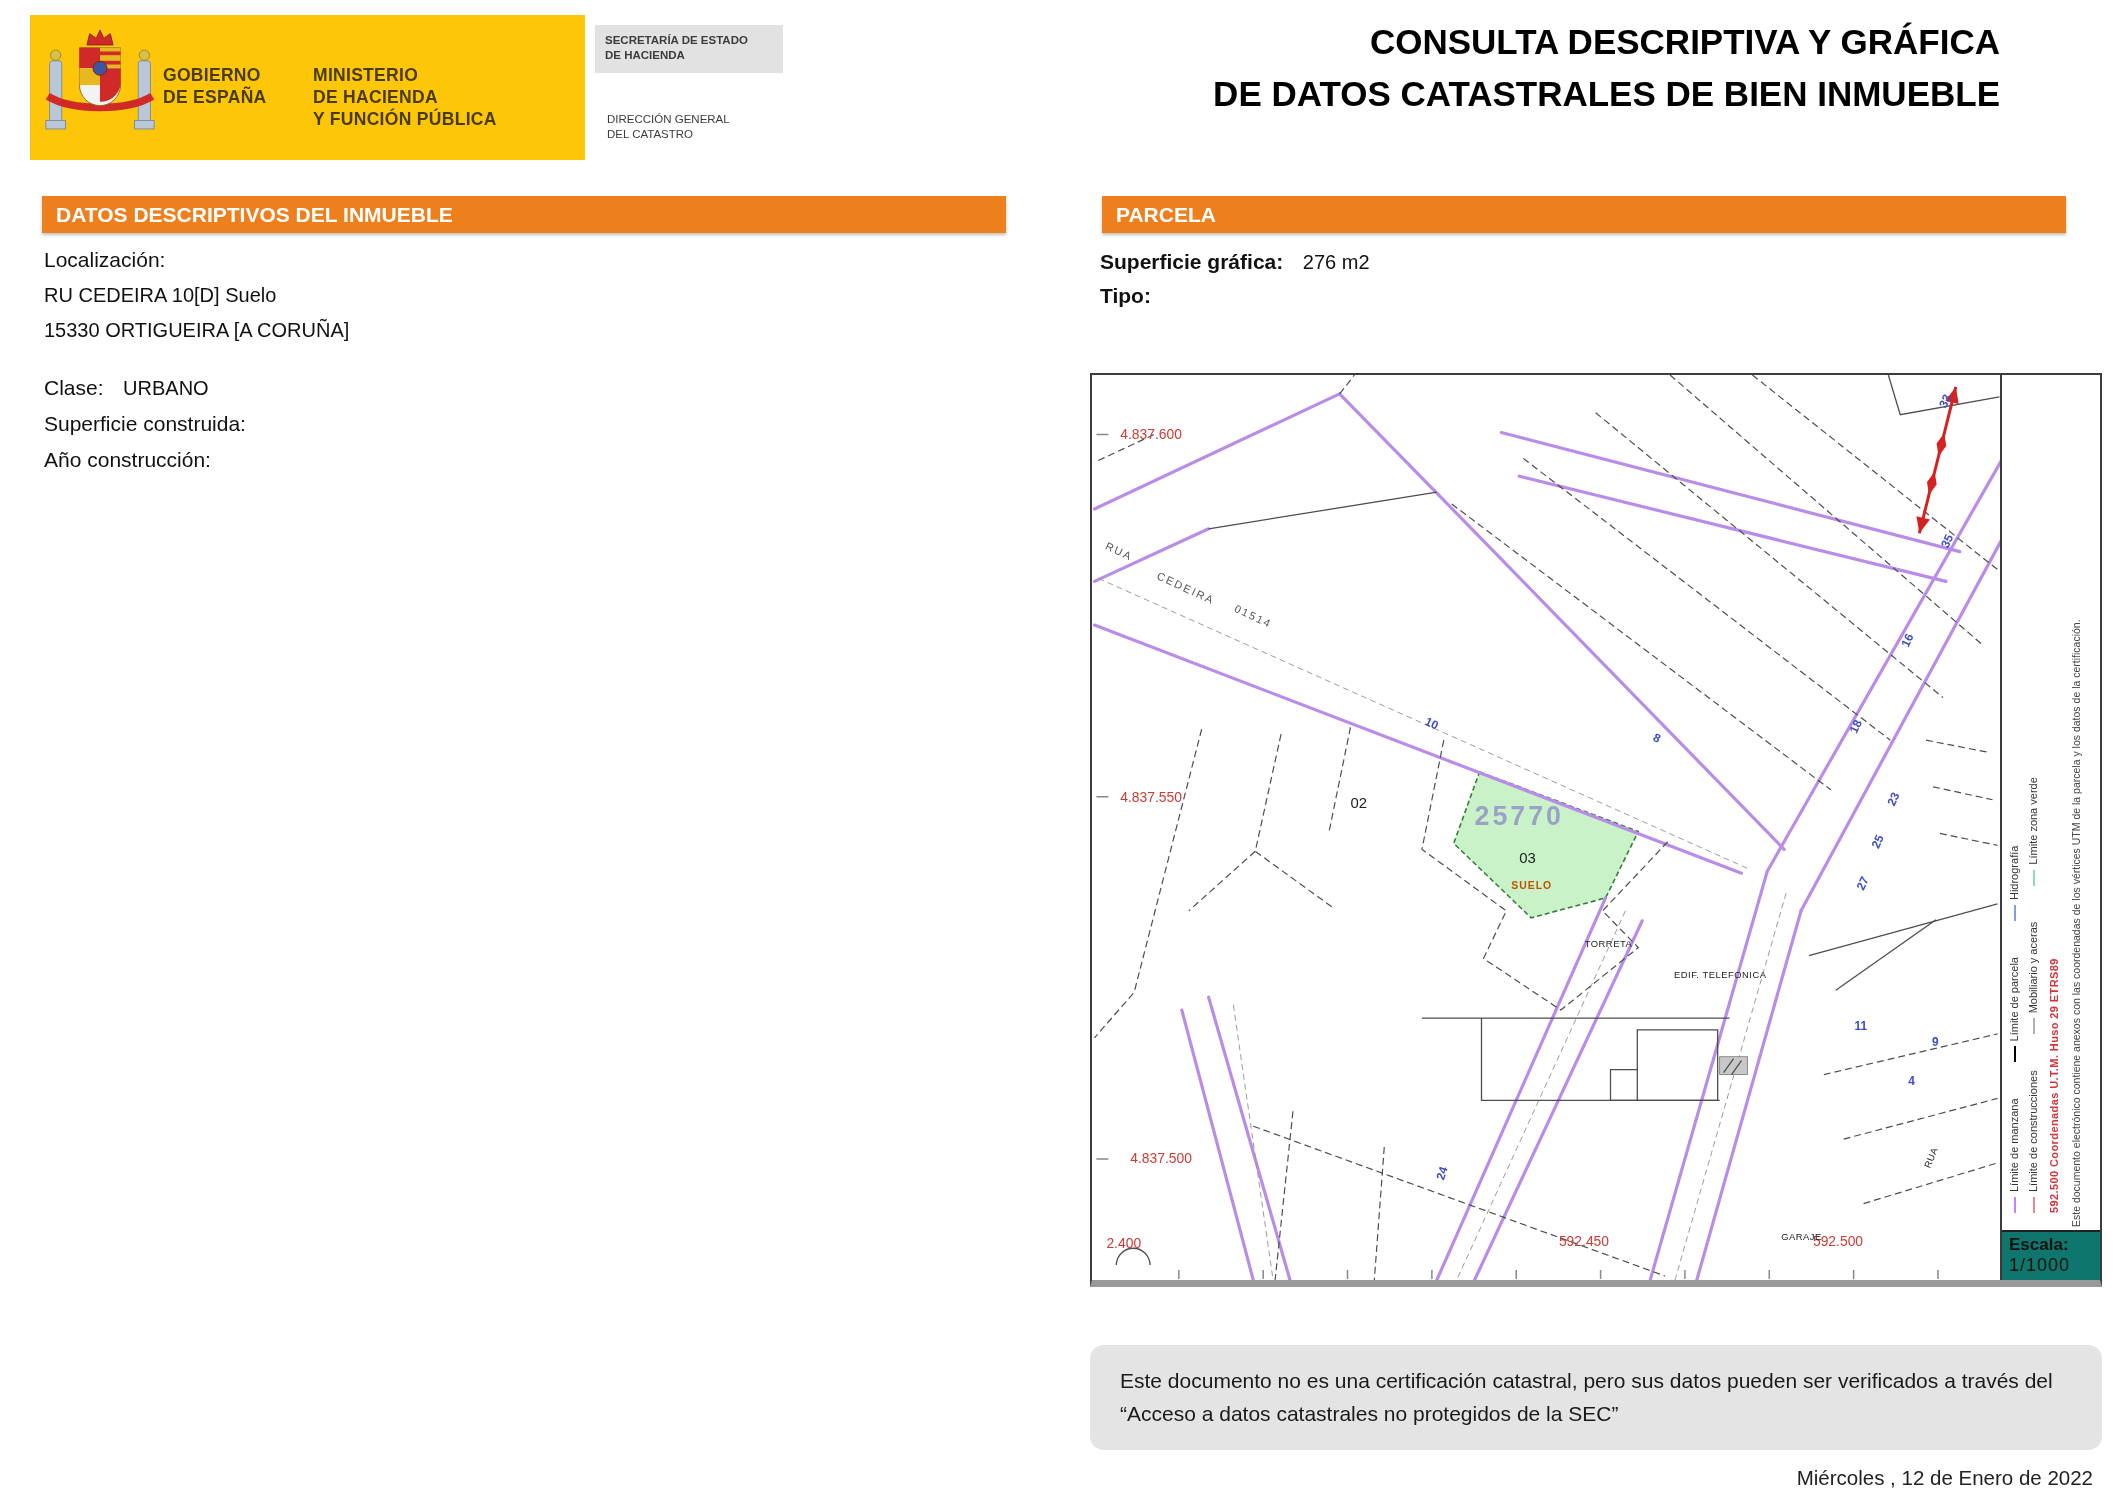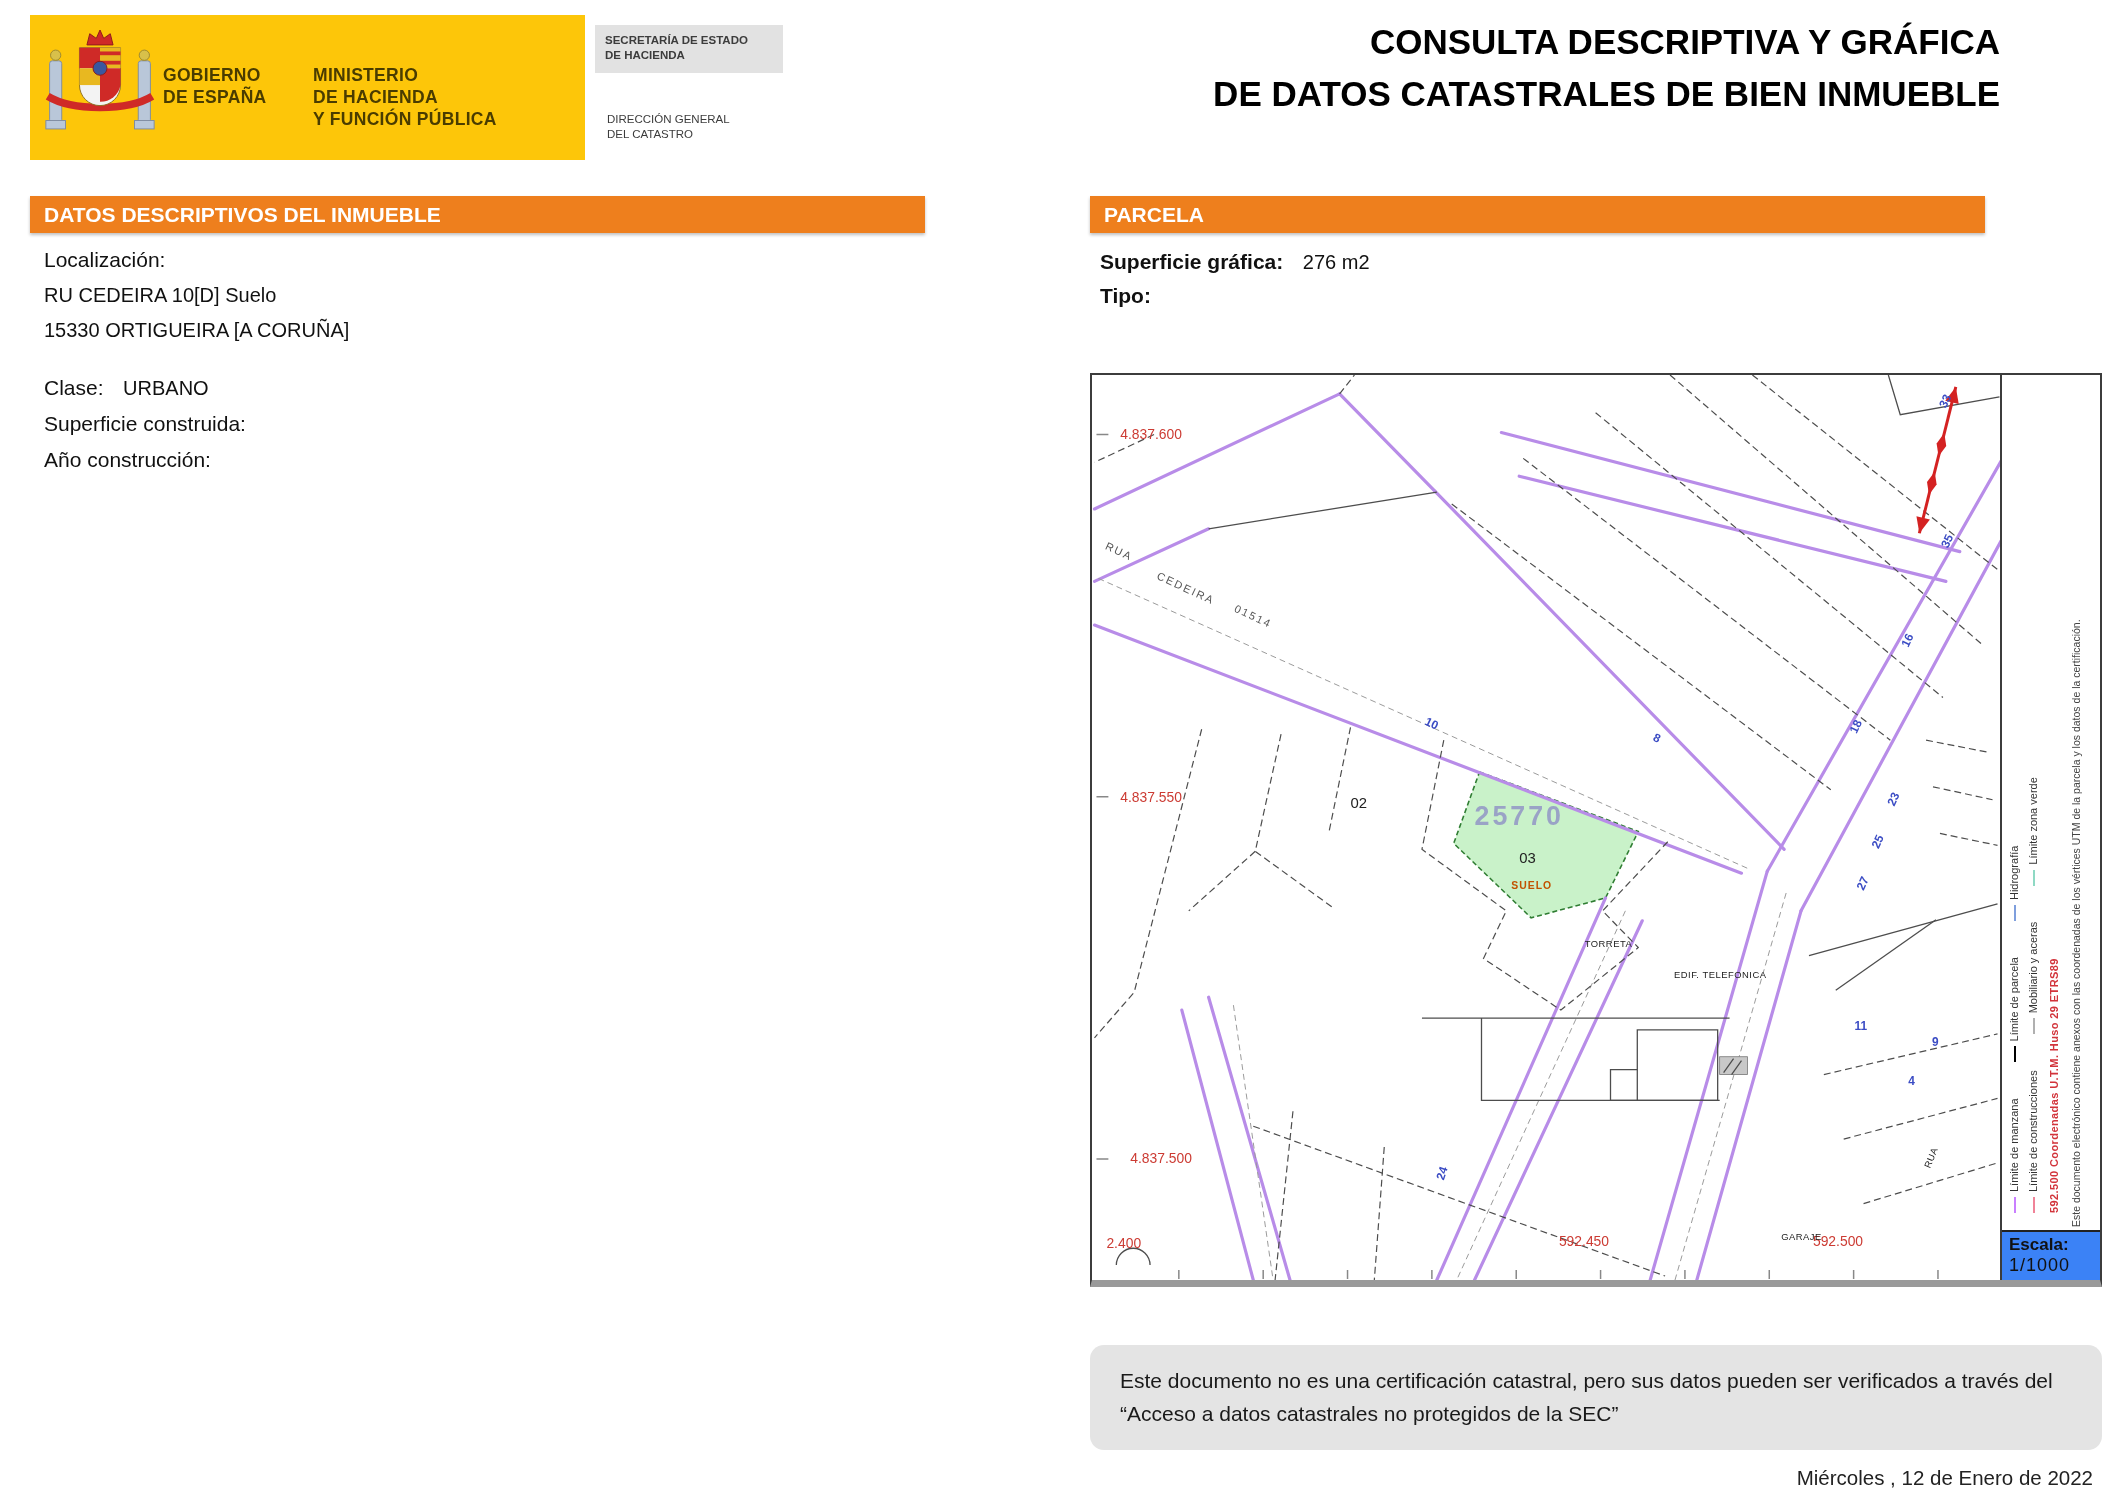--- a/index.html
+++ b/index.html
@@ -14,22 +14,22 @@
   .min-col{position:absolute;left:283px;top:50px;font-weight:bold;font-size:17.5px;line-height:1.25;color:#4a3c00;letter-spacing:.3px;}
   .secretaria{position:absolute;left:595px;top:25px;width:170px;background:#e2e2e2;padding:8px 8px 10px 10px;
     font-size:11.5px;font-weight:bold;color:#3c3c3c;line-height:1.3;}
   .direccion{position:absolute;left:597px;top:112px;font-size:11.5px;font-weight:normal;color:#3c3c3c;line-height:1.3;padding-left:10px;}
   .title-block{position:absolute;left:1140px;top:16px;width:860px;text-align:right;}
   .title-l{font-size:35px;font-weight:bold;line-height:1.48;color:#000;}
   .ref-line{margin-top:10px;font-size:23px;}
   .ref-label{font-weight:bold;}
   .ref-value{margin-left:26px;}
   
-  .sec-bar{position:absolute;height:37px;width:895px;background:#ee7f1d;color:#fff;font-weight:bold;
-    font-size:21px;line-height:37px;padding-left:14px;box-sizing:border-box;box-shadow:0 2px 3px rgba(0,0,0,.25);}
+  .sec-bar{position:absolute;height:37px;width:964px;background:#ee7f1d;color:#fff;font-weight:bold;
+    font-size:21px;line-height:37px;padding-left:14px;box-sizing:border-box;box-shadow:0 2px 3px rgba(0,0,0,.25);margin-left:12px;}
   .bar-left{left:30px;top:196px;}
   .bar-right{left:1090px;top:196px;}
   
   .left-content{position:absolute;left:44px;top:248px;width:980px;font-size:20px;}
   .lc-label{font-weight:normal;font-size:21px;}
   .lc-line{margin-top:12px;}
   .lc-gap{height:22px;}
   
   .right-content{position:absolute;left:1100px;top:240px;width:990px;font-size:20px;}
   .rc-line{margin-top:10px;}
@@ -40,21 +40,21 @@
     border:2px solid #3c3c3c;border-bottom:7px solid #9a9a9a;display:flex;background:#fff;}
   .map-area{width:908px;height:100%;position:relative;}
   .legend{position:relative;flex:1;border-left:2px solid #3c3c3c;background:#fff;}
   .vtext{position:absolute;transform-origin:0 0;transform:rotate(-90deg);white-space:nowrap;}
   .leg-line1{left:6px;top:838px;font-size:11px;color:#333;}
   .leg-line2{left:25px;top:838px;font-size:11px;color:#333;}
   .leg-coords{left:46px;top:838px;font-size:11px;color:#d2343b;font-weight:bold;letter-spacing:.4px;}
   .leg-note{left:68px;top:852px;font-size:10.5px;color:#444;}
   .leg-item{margin-right:36px;}
   .leg-dash{display:inline-block;width:16px;height:2.5px;vertical-align:middle;margin-right:5px;}
-  .escala{position:absolute;left:0;right:0;bottom:0;height:50px;border-top:2px solid #222;background:#3b82f6;padding:3px 7px;box-sizing:border-box;}
+  .escala{position:absolute;left:0;right:0;bottom:0;height:50px;border-top:2px solid #222;background:#0f766e;padding:3px 7px;box-sizing:border-box;}
   .escala-label{font-weight:bold;font-size:17px;}
   .escala-value{font-size:18px;letter-spacing:1px;}
   
   .pl{stroke:#b88ce8;stroke-width:3.2;fill:none;stroke-linecap:round;stroke-linejoin:round;}
   .cl{stroke:#9a9a9a;stroke-width:1;fill:none;stroke-dasharray:6 4;}
   .bk{stroke:#4d4d4d;stroke-width:1.3;fill:none;}
   .bd{stroke:#4d4d4d;stroke-width:1.2;fill:none;stroke-dasharray:7 4;}
   .tk{stroke:#888;stroke-width:1.5;}
   .ml-coord{fill:#cc3b33;font-size:14px;font-family:"Liberation Sans",sans-serif;}
   .ml-blk{fill:#222;font-size:9.5px;font-family:"Liberation Sans",sans-serif;letter-spacing:.5px;}

